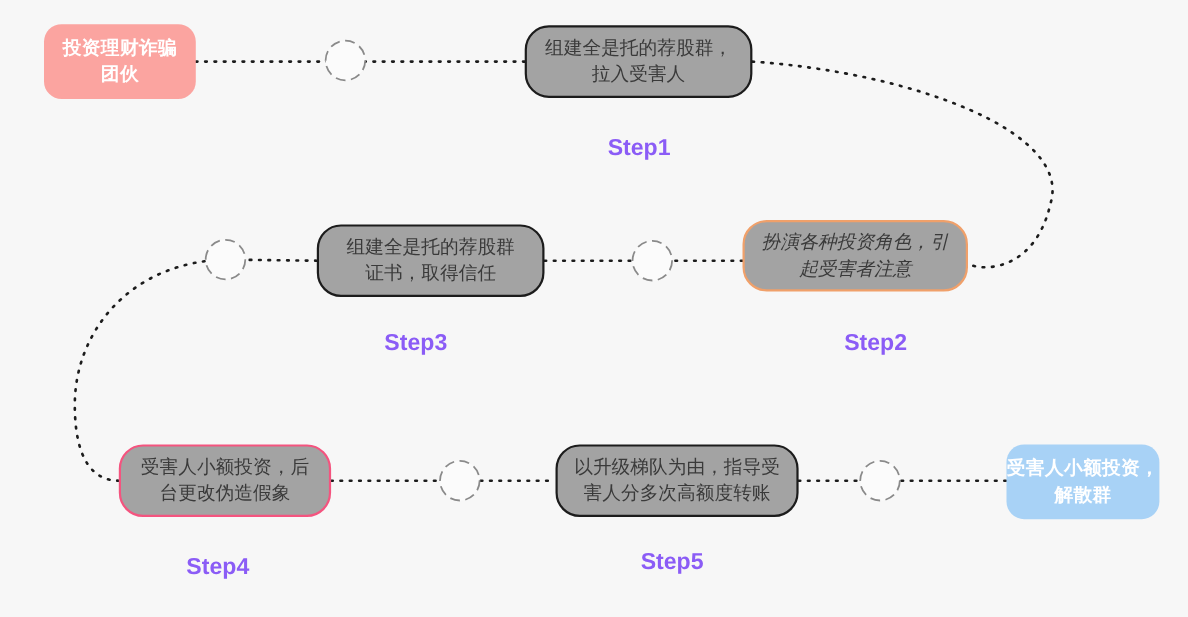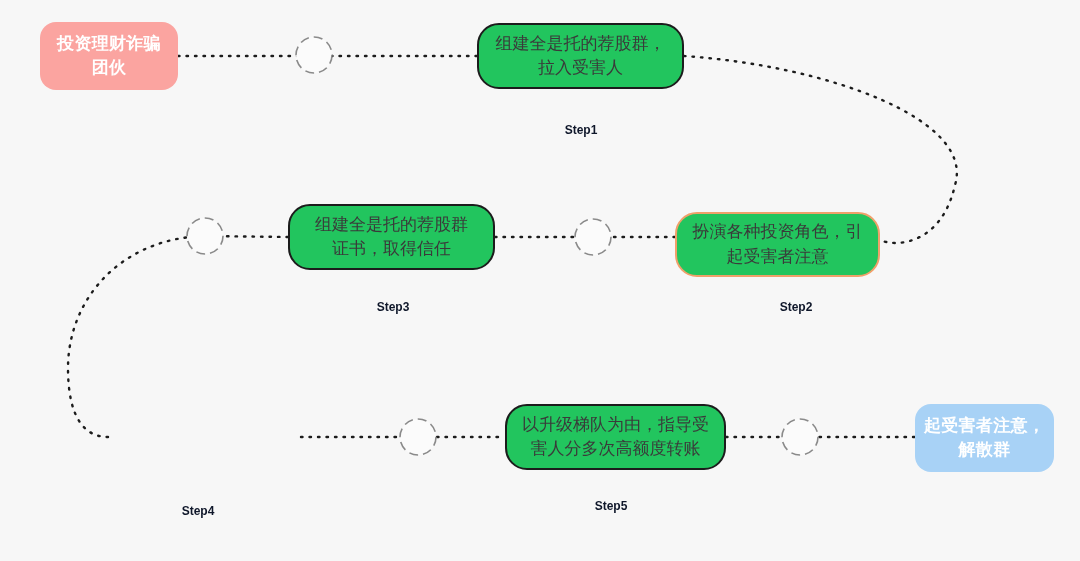--- a/index.html
+++ b/index.html
@@ -52,38 +52,38 @@
     letter-spacing: 0.3px;
   }
   .node.terminal.start {
     background: #fba4a0;
   }
   .node.terminal.end {
     background: #a8d2f6;
   }
   
   .node.step {
-    background: #22c55e;
+    background: #a3a3a3;
     border-radius: 22px;
     border: 2.5px solid #1c1c1c;
     font-size: 17px;
     color: #3a3a3a;
     padding: 4px 10px;
   }
   .node.step.accent-orange {
     border-color: #f0a06a;
   }
   .node.step.accent-pink {
     border-color: #f4547f;
   }
   .step-label {
     position: absolute;
-    font-size: 12px;
+    font-size: 21px;
     font-weight: bold;
-    color: #0f172a;
+    color: #8b5cf6;
     white-space: nowrap;
     transform: translateX(-50%);
     z-index: 2;
   }
 </style>
 </head>
 <body>
 
 <div id="canvas">
 
@@ -108,42 +108,46 @@
   <div class="node terminal start" style="left: 40px; top: 22px; width: 138px; height: 68px;">
     <span class="node-text">投资理财诈骗
 团伙</span>
   </div>
 
   <div class="node step" style="left: 477px; top: 23px; width: 207px; height: 66px;">
     <span class="node-text">组建全是托的荐股群，
 拉入受害人</span>
   </div>
 
-  <div class="node step accent-orange" style="left: 675px; top: 212px; width: 205px; height: 65px;">
+  <div class="node step accent-orange" style="left: 675px; top: 200px; width: 205px; height: 65px; font-style: italic;">
     <span class="node-text">扮演各种投资角色，引
 起受害者注意</span>
   </div>
 
   <div class="node step" style="left: 288px; top: 204px; width: 207px; height: 66px;">
     <span class="node-text">组建全是托的荐股群
 证书，取得信任</span>
   </div>
 
+  <div class="node step accent-pink" style="left: 108px; top: 404px; width: 193px; height: 66px;">
+    <span class="node-text">受害人小额投资，后
+台更改伪造假象</span>
+  </div>
 
   <div class="node step" style="left: 505px; top: 404px; width: 221px; height: 66px; justify-content: flex-end;">
     <span class="node-text">以升级梯队为由，指导受
 害人分多次高额度转账</span>
   </div>
 
   <div class="node terminal end" style="left: 915px; top: 404px; width: 139px; height: 68px;">
-    <span class="node-text">起受害者注意，
+    <span class="node-text">受害人小额投资，
 解散群</span>
   </div>
 
   <div id="step-labels">
       <div class="step-label" style="left: 581px; top: 123px;">Step1</div>
       <div class="step-label" style="left: 778px; top: 300px; margin-left: 18px;">Step2</div>
-      <div class="step-label" style="left: 393px; top: 300px;">Step3</div>
+      <div class="step-label" style="left: 378px; top: 300px;">Step3</div>
       <div class="step-label" style="left: 198px; top: 504px; text-align: center;">Step4</div>
       <div class="step-label" style="left: 611px; top: 499px;">Step5</div>
     </div>
 
 </div>
 
 </body></html>

